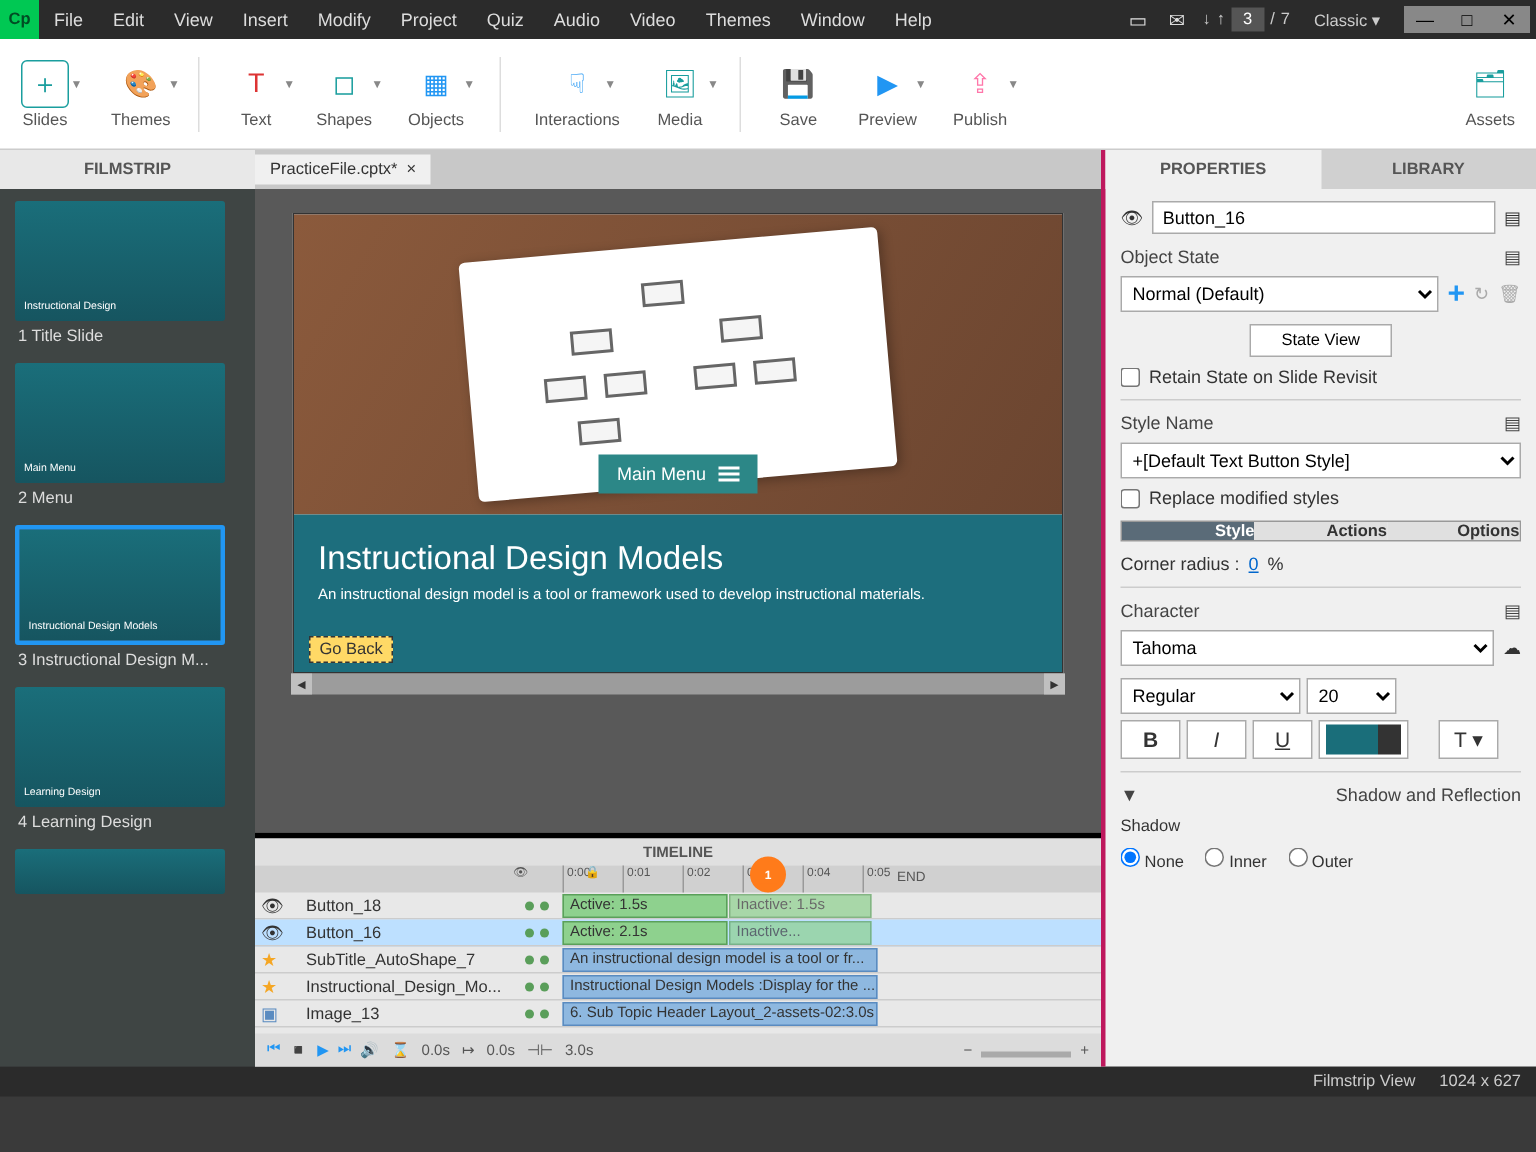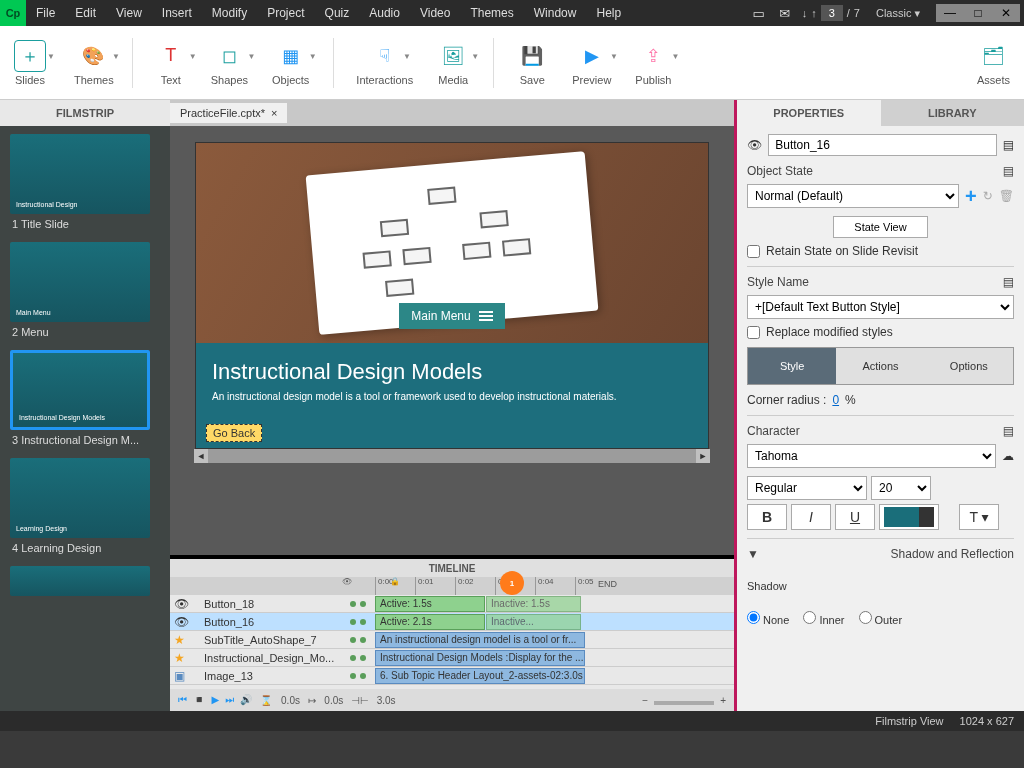--- a/index.html
+++ b/index.html
@@ -77,21 +77,21 @@
 .panel-tab { flex:1; display:flex; align-items:center; justify-content:center; font-size:11px; font-weight:bold; color:#555; background:#d0d0d0; }
 .panel-tab.active { background:#f0f0f0; }
 .panel-body { flex:1; padding: 8px 10px; overflow:auto; }
 .prop-row { display:flex; align-items:center; gap:6px; margin-bottom:8px; }
 .prop-input { flex:1; border:1px solid #aaa; padding: 3px 6px; font-size:12px; background:#fff; }
 .prop-section { font-size:12px; font-weight:normal; color:#444; margin: 6px 0; display:flex; justify-content:space-between; }
 .prop-select { width:100%; border:1px solid #aaa; padding:3px; font-size:12px; background:#fff; }
 .prop-btn { border:1px solid #aaa; background:#fff; padding: 4px 20px; font-size:11px; }
 .plus-icon { color:#2196f3; font-size:20px; font-weight:bold; }
 .style-tabs { display:flex; border:1px solid #999; }
-.style-tab { flex:1; text-align:center; padding:12px; font-size:11px; background:#e0e0e0; }
+.style-tab { flex:1; text-align:right; padding:0; font-size:11px; background:#e0e0e0;font-weight:bold; }
 .style-tab.active { background:#5a6b78; color:#fff; }
 .char-row { display:flex; gap:4px; margin:4px 0; }
 .char-btn { width:40px; height:26px; border:1px solid #aaa; background:#fff; display:flex; align-items:center; justify-content:center; font-size:14px; }
 .color-box { width:50px; height:20px; background: linear-gradient(to right, #1a6e7a 70%, #333 70%); }
 .radio-row { display:flex; gap:14px; font-size:11px; margin:4px 0; }
 .star { color:#f5a623; }
 .img-ico { color:#5a8bc0; }
 
 .statusbar { height: 20px; background:#2b2b2b; color:#ccc; display:flex; align-items:center; justify-content:flex-end; padding: 0 10px; gap:16px; font-size:11px; }
 hr.sep { border:none; border-top:1px solid #ccc; margin: 8px 0; }
@@ -442,21 +442,21 @@
             <u>U</u>
           </div>
         <div class="char-btn" style="width:60px">
             <div class="color-box"></div>
           </div>
         <div style="width:12px"></div>
         <div class="char-btn">T ▾</div>
       </div>
       <hr class="sep">
       <div class="prop-section">▼ <span>Shadow and Reflection</span></div>
-      <div style="font-size:11px;margin:19px 0">Shadow</div>
+      <div style="font-size:11px;margin:8px 0">Shadow</div>
       <div class="radio-row">
         <label><input type="radio" checked="" style=""> <span>None</span></label>
         <label><input type="radio" style=""> <span>Inner</span></label>
         <label><input type="radio" style=""> <span>Outer</span></label>
       </div>
     </div>
   </div>
 </div>
 
 <div class="statusbar">

